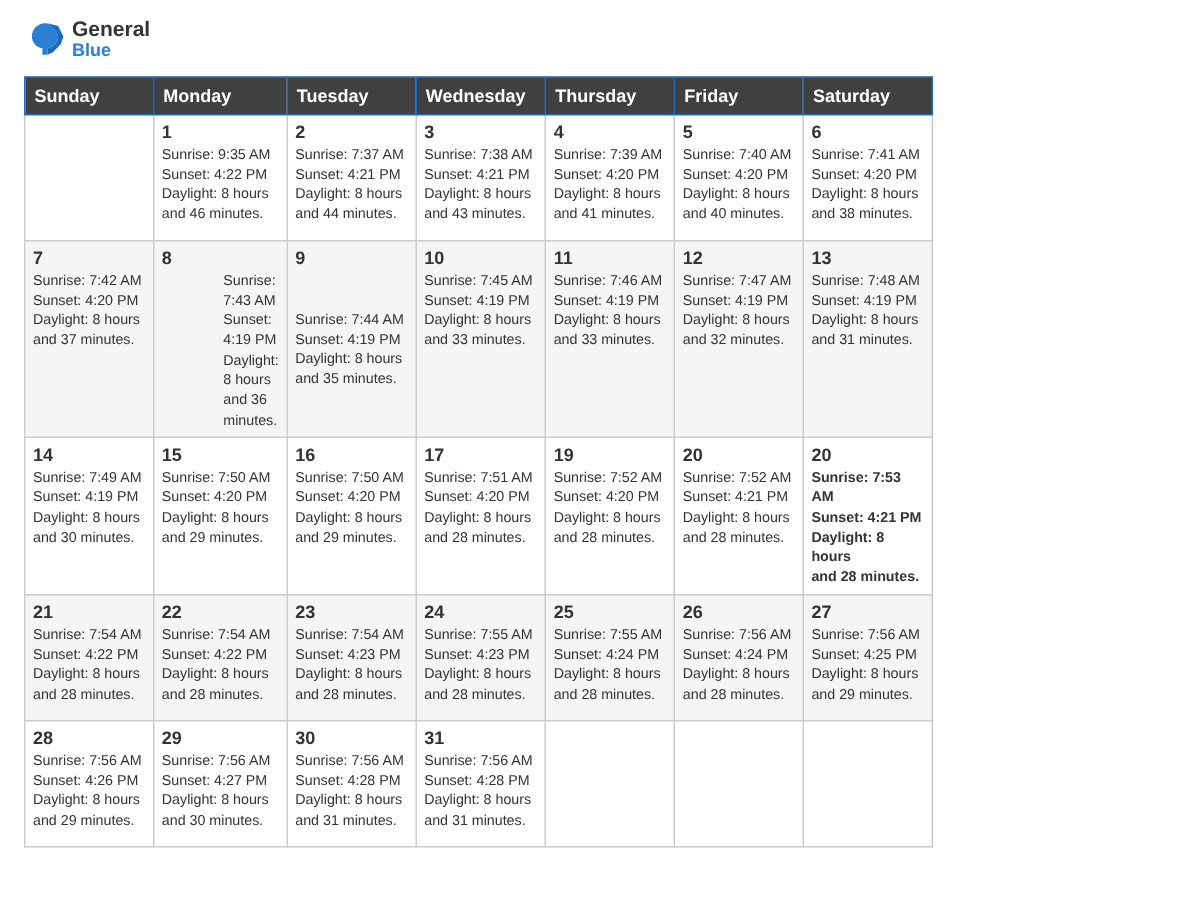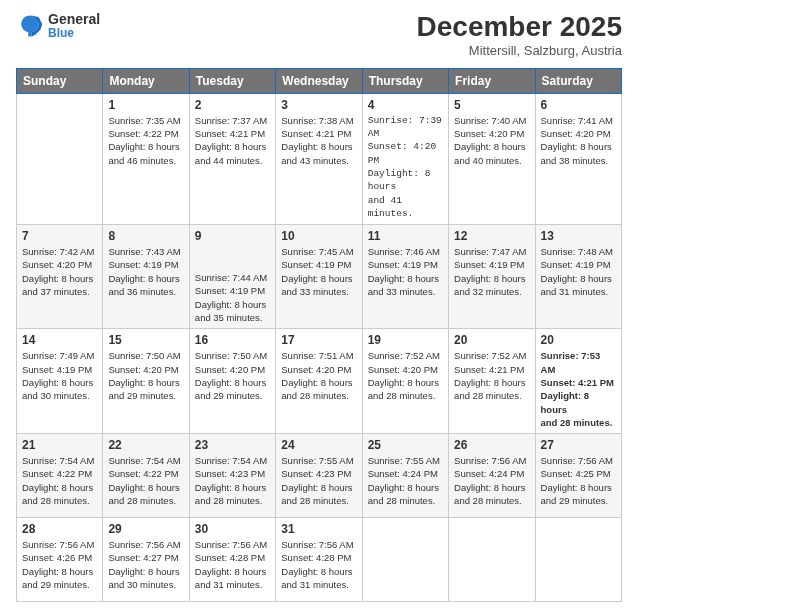--- a/index.html
+++ b/index.html
@@ -94,82 +94,78 @@
     }
     .empty-cell {
       background: #f9f9f9;
     }
     tr:nth-child(even) td {
       background: #f5f5f5;
     }
     tr:nth-child(odd) td {
       background: #ffffff;
     }
-    .calendar thead tr th { background: #737373; }
+    .calendar thead tr th { background: #404040; }
   </style>
 </head>
 <body>
 
 <div class="page">
   <div class="header">
     <div class="logo">
       <svg class="logo-icon" viewBox="0 0 32 32" xmlns="http://www.w3.org/2000/svg">
         <path d="M16 4 C10 4 6 9 6 14 C6 18 9 22 14 23 L14 28 L18 28 L18 23 C23 22 26 18 26 14 C26 9 22 4 16 4Z" fill="#2b7fd4"></path>
         <path d="M18 4 C22 6 26 10 26 14 C26 18 23 22 18 23 L18 28 L22 26 L28 20 L30 14 L26 6Z" fill="#1a6abf"></path>
       </svg>
       <div class="logo-text">
         <span class="logo-general">General</span>
         <span class="logo-blue">Blue</span>
       </div>
-    </div>
-    <div class="title-block">
-      <div class="month-title">December 2025</div>
-      <div class="subtitle">Mittersill, Salzburg, Austria</div>
     </div>
   </div>
 
   <table class="calendar">
     <thead>
       <tr>
         <th>Sunday</th>
         <th>Monday</th>
         <th>Tuesday</th>
         <th>Wednesday</th>
         <th>Thursday</th>
         <th>Friday</th>
         <th>Saturday</th>
       </tr>
     </thead>
     <tbody id="calendar-body">
     <tr>
           <td class="empty-cell"></td>
           <td>
             <span class="cell-date">1</span>
-            <div class="cell-info" style="white-space: pre-line;">Sunrise: 7:35 AM
+            <div class="cell-info" style="white-space: pre-line;">Sunrise: 9:35 AM
 Sunset: 4:22 PM
 Daylight: 8 hours
 and 46 minutes.</div>
           </td>
           <td>
             <span class="cell-date">2</span>
             <div class="cell-info" style="white-space: pre-line;">Sunrise: 7:37 AM
 Sunset: 4:21 PM
 Daylight: 8 hours
 and 44 minutes.</div>
           </td>
           <td>
             <span class="cell-date">3</span>
             <div class="cell-info" style="white-space: pre-line;">Sunrise: 7:38 AM
 Sunset: 4:21 PM
 Daylight: 8 hours
 and 43 minutes.</div>
           </td>
           <td>
             <span class="cell-date">4</span>
-            <div class="cell-info" style="white-space: pre-line; font-family: Liberation Mono, monospace;">Sunrise: 7:39 AM
+            <div class="cell-info" style="white-space: pre-line;">Sunrise: 7:39 AM
 Sunset: 4:20 PM
 Daylight: 8 hours
 and 41 minutes.</div>
           </td>
           <td>
             <span class="cell-date">5</span>
             <div class="cell-info" style="white-space: pre-line;">Sunrise: 7:40 AM
 Sunset: 4:20 PM
 Daylight: 8 hours
 and 40 minutes.</div>
@@ -185,21 +181,21 @@
         <tr>
           <td>
             <span class="cell-date">7</span>
             <div class="cell-info" style="white-space: pre-line;">Sunrise: 7:42 AM
 Sunset: 4:20 PM
 Daylight: 8 hours
 and 37 minutes.</div>
           </td>
           <td>
             <span class="cell-date">8</span>
-            <div class="cell-info" style="white-space: pre-line;">Sunrise: 7:43 AM
+            <div class="cell-info" style="white-space: pre-line; margin-left: 41px;">Sunrise: 7:43 AM
 Sunset: 4:19 PM
 Daylight: 8 hours
 and 36 minutes.</div>
           </td>
           <td>
             <span class="cell-date">9</span>
             <div class="cell-info" style="white-space: pre-line; margin-top: 28px;">Sunrise: 7:44 AM
 Sunset: 4:19 PM
 Daylight: 8 hours
 and 35 minutes.</div>

